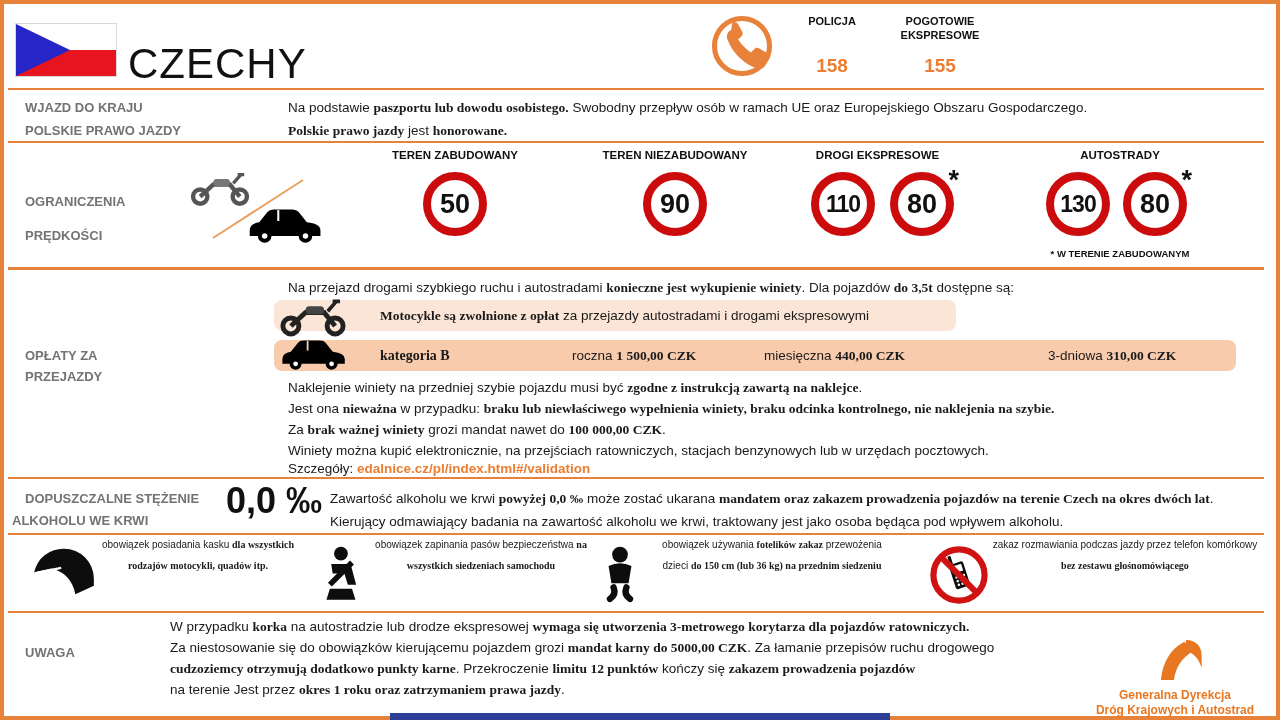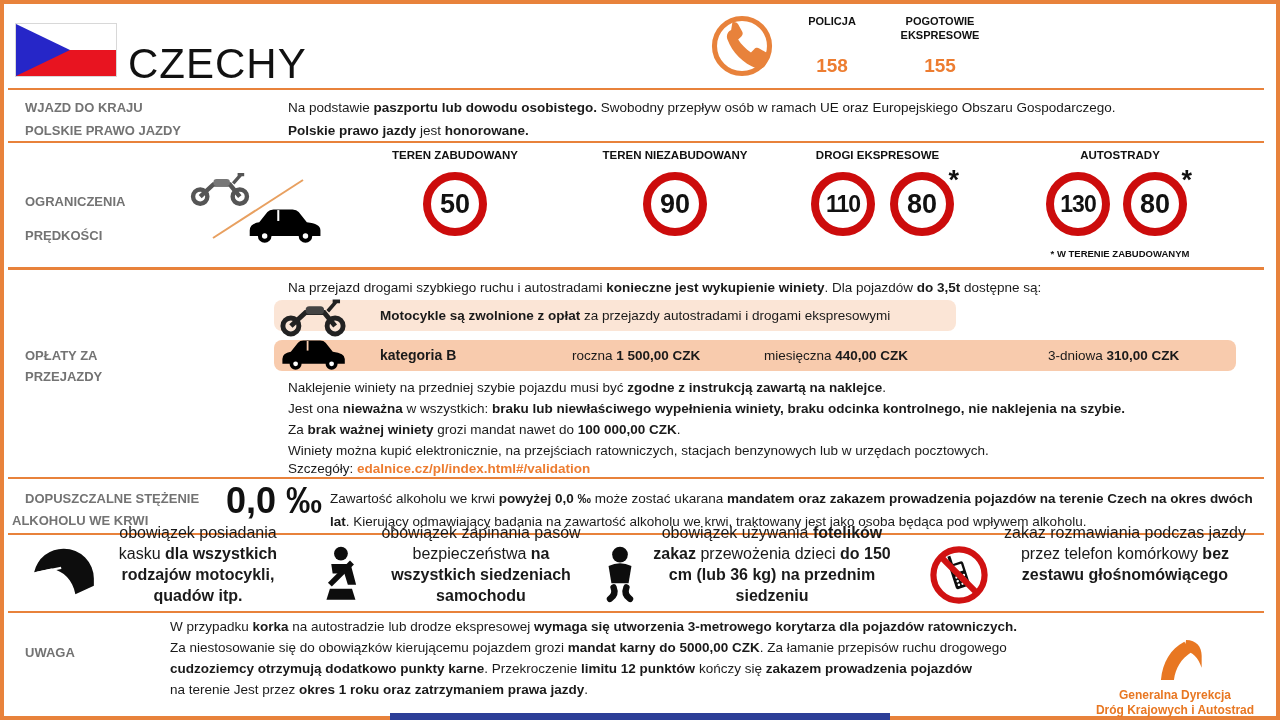--- a/index.html
+++ b/index.html
@@ -2,21 +2,21 @@
 <html><head>
 <meta charset="utf-8">
 <style>
   html,body{margin:0;padding:0;background:#888;}
   #page{
     position:relative;width:1280px;height:720px;background:#fff;
     box-shadow:inset 0 0 0 4px #E8823B;
     font-family:"Liberation Sans",sans-serif;color:#1a1a1a;overflow:hidden;
   }
   .abs{position:absolute;}
-  .b{font-weight:bold;}
+  .b{font-weight:bold;font-family:Liberation Serif, serif;}
   .divider{position:absolute;left:8px;width:1256px;height:2px;background:#E8823B;}
   .seclabel{position:absolute;font-weight:bold;font-size:13px;color:#737373;line-height:23px;}
   .bodytext{font-size:13.5px;line-height:21px;color:#1a1a1a;white-space:nowrap;}
   .wraptext{font-size:13.5px;line-height:23px;color:#1a1a1a;}
 
   
   .flag{position:absolute;left:16px;top:24px;width:100px;height:52px;box-shadow:0 0 0 1px #d8d8d8;}
   .flag .white{position:absolute;left:0;top:0;width:100%;height:26px;background:#fff;}
   .flag .red{position:absolute;left:0;top:26px;width:100%;height:26px;background:#E81420;}
   .flag .tri{position:absolute;left:0;top:0;width:0;height:0;
@@ -43,21 +43,21 @@
   .pill{position:absolute;border-radius:8px;}
   .pill-light{background:#FBE5D6;}
   .pill-dark{background:#F8CBAD;}
   .pilltext{position:absolute;font-size:13.5px;line-height:31px;white-space:nowrap;}
   .link{color:#ED7D31;font-weight:bold;text-decoration:none;}
 
   
   .alc-value{position:absolute;left:226px;top:480px;font-size:36px;font-weight:bold;color:#111;}
 
   
-  .ruletext{position:absolute;top:522px;font-size:16px;line-height:21px;text-align:center;color:#1a1a1a;}
+  .ruletext{position:absolute;top:534px;font-size:10px;line-height:21px;text-align:center;color:#1a1a1a;}
 
   
   .logotext{position:absolute;left:1080px;top:688px;width:190px;text-align:center;
     font-size:12px;font-weight:bold;color:#E87722;line-height:15px;}
   .bluestrip{position:absolute;left:390px;top:713px;width:500px;height:7px;background:#2C3E97;}
 </style>
 </head>
 <body>
 
 <div id="page">
@@ -183,21 +183,21 @@
         <circle cx="86" cy="46" r="10" fill="#000"></circle>
           <circle cx="86" cy="46" r="4" fill="#fff"></circle>
       </svg>
     </div>
     <div class="pilltext b" style="left:380px;top:340px;font-size:14px">kategoria B</div>
     <div class="pilltext" style="left:572px;top:340px"><span>roczna </span><span class="b">1 500,00 CZK</span></div>
     <div class="pilltext" style="left:764px;top:340px"><span>miesięczna </span><span class="b">440,00 CZK</span></div>
     <div class="pilltext" style="left:1048px;top:340px"><span>3-dniowa </span><span class="b">310,00 CZK</span></div>
 
     <div class="abs bodytext" style="left:288px;top:377px"><span>Naklejenie winiety na przedniej szybie pojazdu musi być </span><span class="b">zgodne z instrukcją zawartą na naklejce</span><span>.</span></div>
-    <div class="abs bodytext" style="left:288px;top:398px"><span>Jest ona </span><span class="b">nieważna</span><span> w wszystkich: </span><span class="b">braku lub niewłaściwego wypełnienia winiety, braku odcinka kontrolnego, nie naklejenia na szybie.</span></div>
+    <div class="abs bodytext" style="left:288px;top:398px"><span>Jest ona </span><span class="b">nieważna</span><span> w przypadku: </span><span class="b">braku lub niewłaściwego wypełnienia winiety, braku odcinka kontrolnego, nie naklejenia na szybie.</span></div>
     <div class="abs bodytext" style="left:288px;top:419px"><span>Za </span><span class="b">brak ważnej winiety</span><span> grozi mandat nawet do </span><span class="b">100 000,00 CZK</span><span>.</span></div>
     <div class="abs bodytext" style="left:288px;top:440px"><span>Winiety można kupić elektronicznie, na przejściach ratowniczych, stacjach benzynowych lub w urzędach pocztowych.</span></div>
     <div class="abs bodytext" style="left:288px;top:458px">
       <span>Szczegóły: </span><a href="#" class="link">edalnice.cz/pl/index.html#/validation</a>
     </div>
   </div>
 
   <div class="divider" style="top:477px"></div>
 
   <div>

